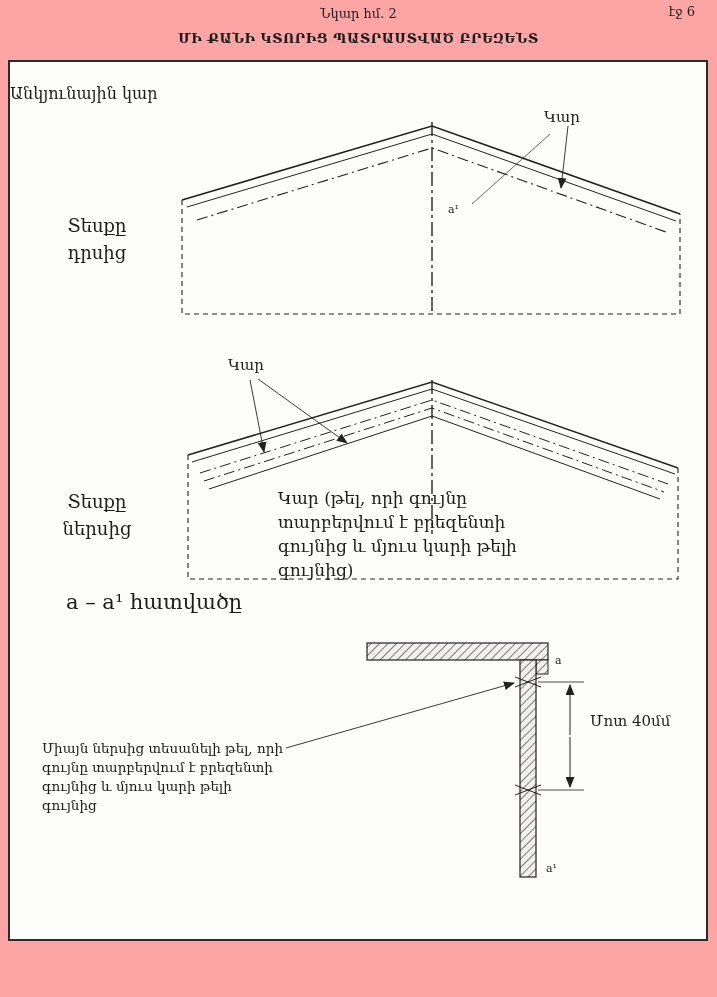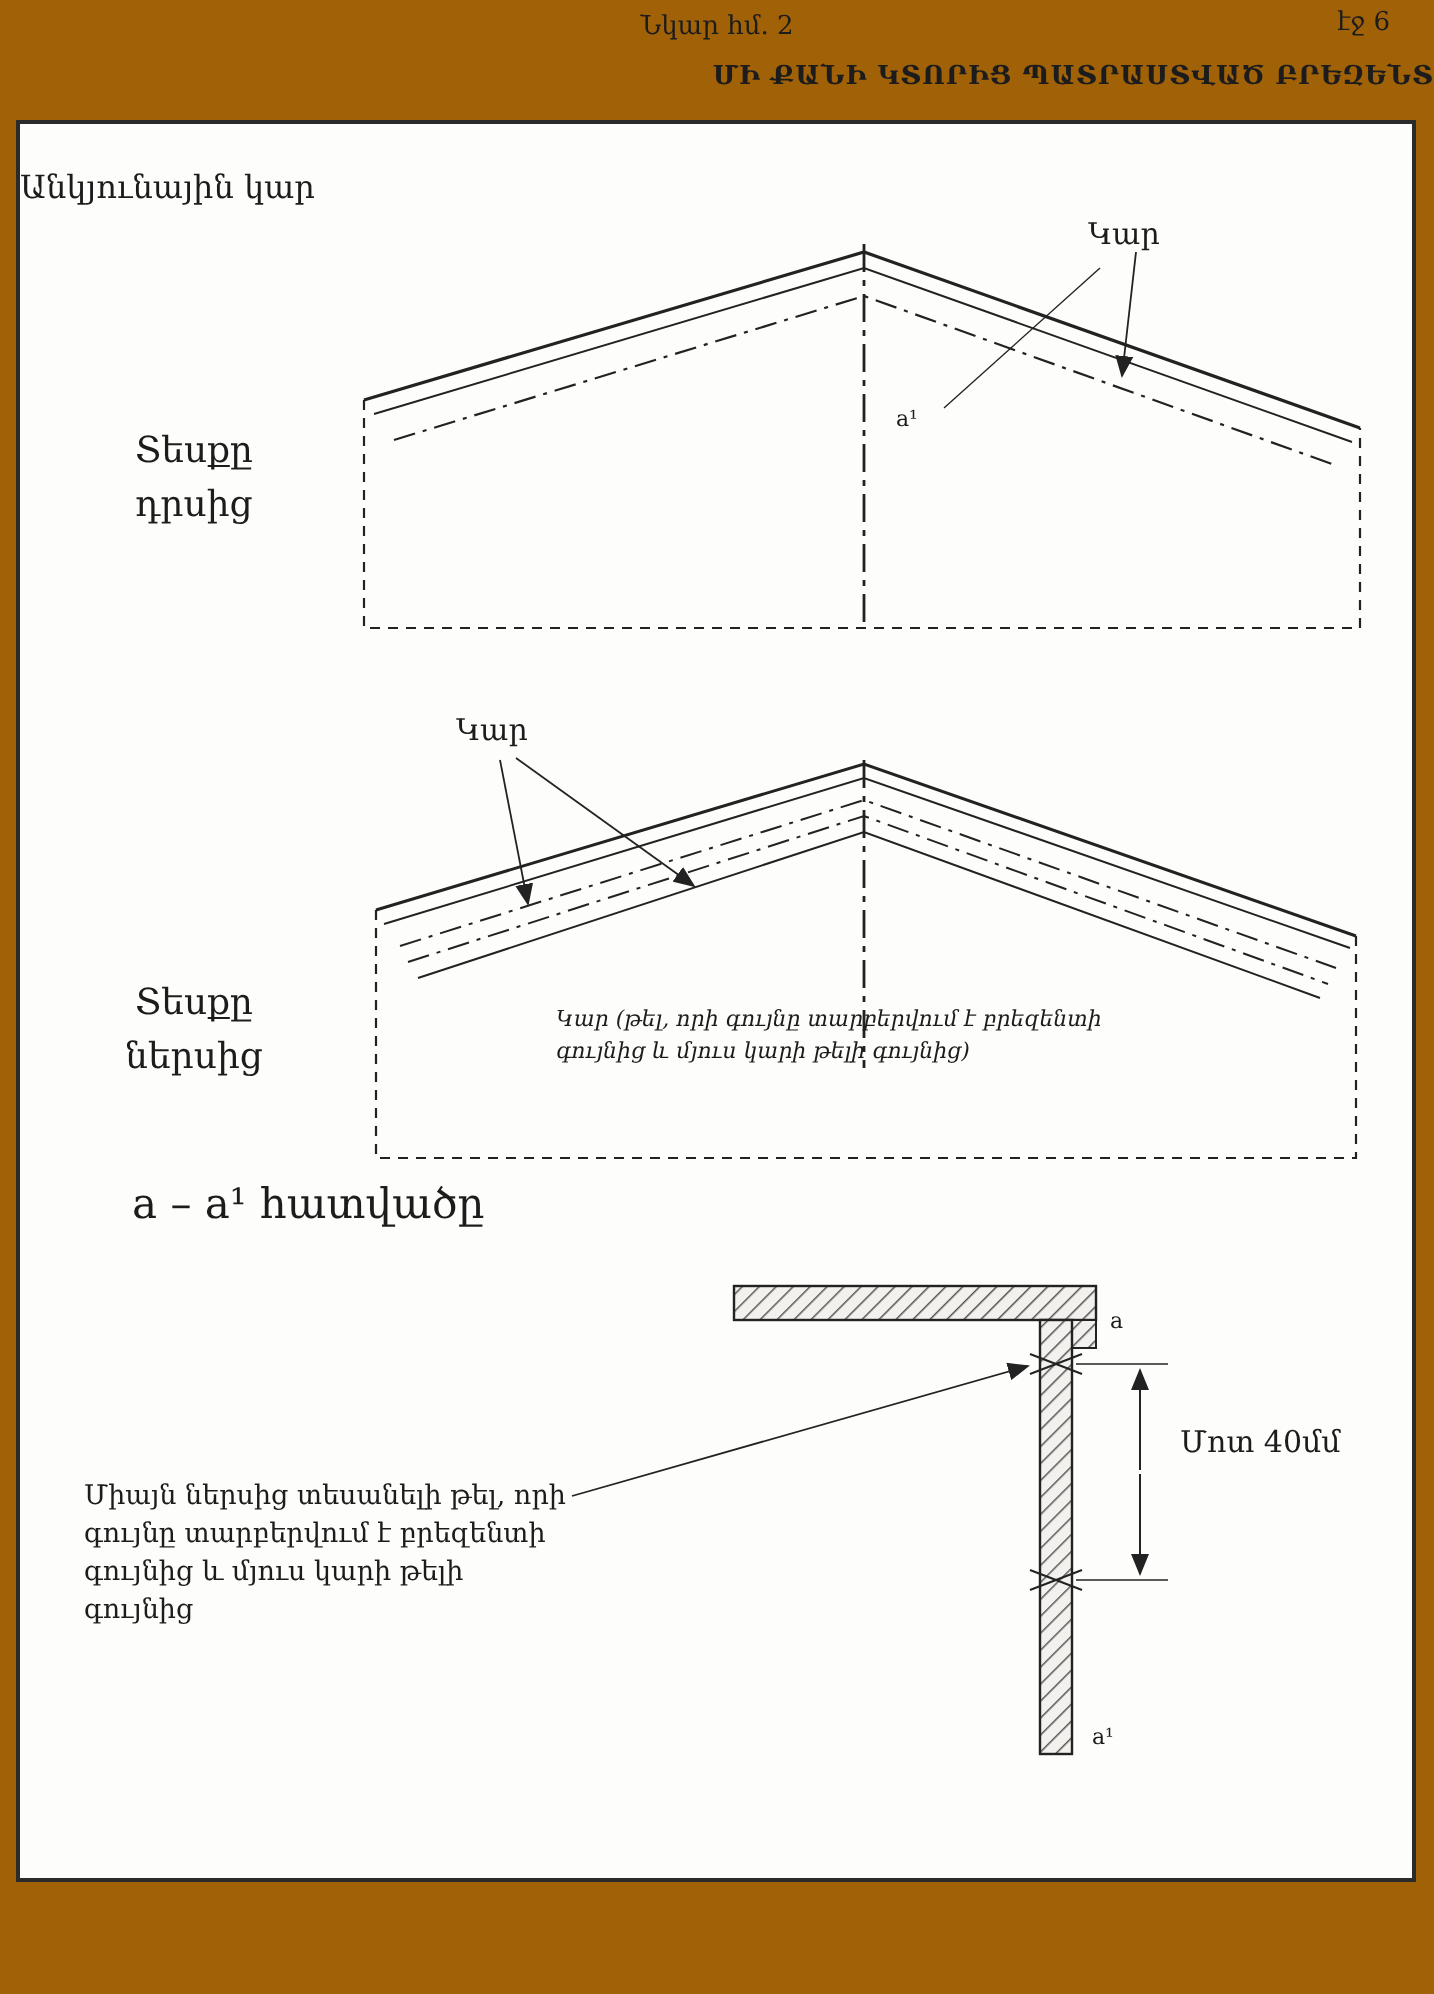--- a/index.html
+++ b/index.html
@@ -1,39 +1,39 @@
 <!DOCTYPE html>
 <html><head>
 <meta charset="utf-8">
 <style>
   * { margin:0; padding:0; box-sizing:border-box; }
   html,body { background:#e8e8e8; }
   body { font-family:"DejaVu Serif","DejaVu Sans","Liberation Serif",serif; }
   .page {
     position:relative; width:717px; height:997px; margin:0 auto;
-    background:#a16207; color:#1c1c1c; overflow:hidden;
+    background:#fca5a5; color:#1c1c1c; overflow:hidden;
   }
   .abs { position:absolute; }
   .figure-label { top:6px; left:0; right:0; text-align:center; font-size:13px; }
   .page-number { top:4px; right:22px; font-size:13px; }
-  .doc-title { top:31px; left:0; right:0; text-align:right; font-size:13px; font-weight:bold; letter-spacing:.5px; }
+  .doc-title { top:31px; left:0; right:0; text-align:center; font-size:13px; font-weight:bold; letter-spacing:.5px; }
   .main-box {
     left:8px; top:60px; width:700px; height:881px;
     border:2px solid #2b2b2b; background:#fdfdfc;
   }
   .main-box svg { position:absolute; left:0; top:0; }
   .diagram-heading { top:22px; left:0; right:0; text-align:left; font-size:16px; }
   .kar-top { left:534px; top:46px; font-size:15px; }
   .view-label { width:78px; text-align:center; font-size:18px; line-height:1.5; }
   .view-outside { left:48px; top:150px; }
   .view-inside { left:48px; top:426px; }
   .marker { font-size:11px; }
   .a1-top { left:438px; top:141px; }
   .kar-inside { left:218px; top:294px; font-size:15px; }
-  .seam-note { left:268px; top:440px; width:292px; font-size:11px; line-height:1.42;font-style:italic; }
+  .seam-note { left:268px; top:424px; width:292px; font-size:17px; line-height:1.42; }
   .section-title { left:56px; top:528px; font-size:21px; }
   .thread-note { left:32px; top:677px; width:242px; font-size:13.5px; line-height:1.42; }
   .marker-a { left:545px; top:592px; }
   .marker-a1 { left:536px; top:800px; }
   .dim-label { left:580px; top:650px; font-size:15px; }
   .caption { left:12px; top:948px; width:696px; font-size:14.5px; line-height:1.45; }
 </style>
 </head>
 <body>
 

